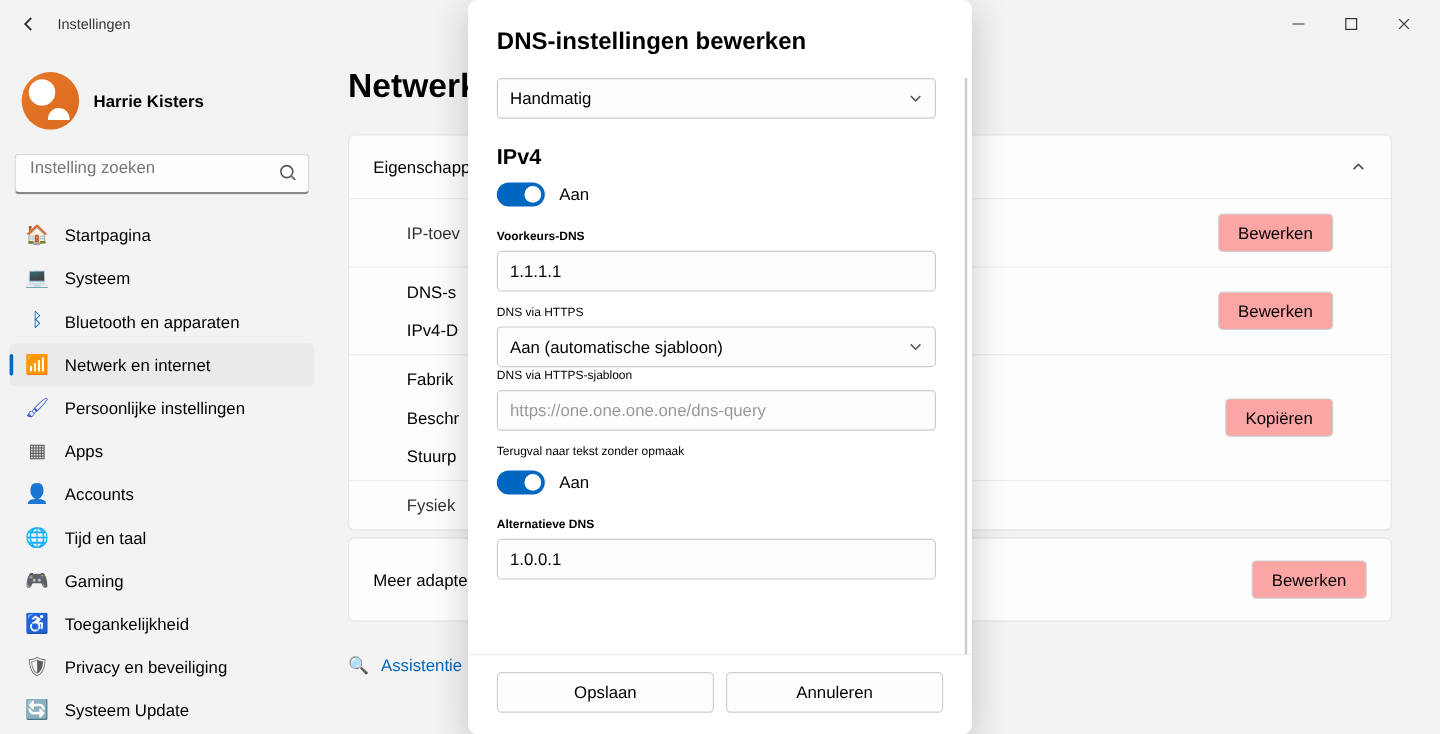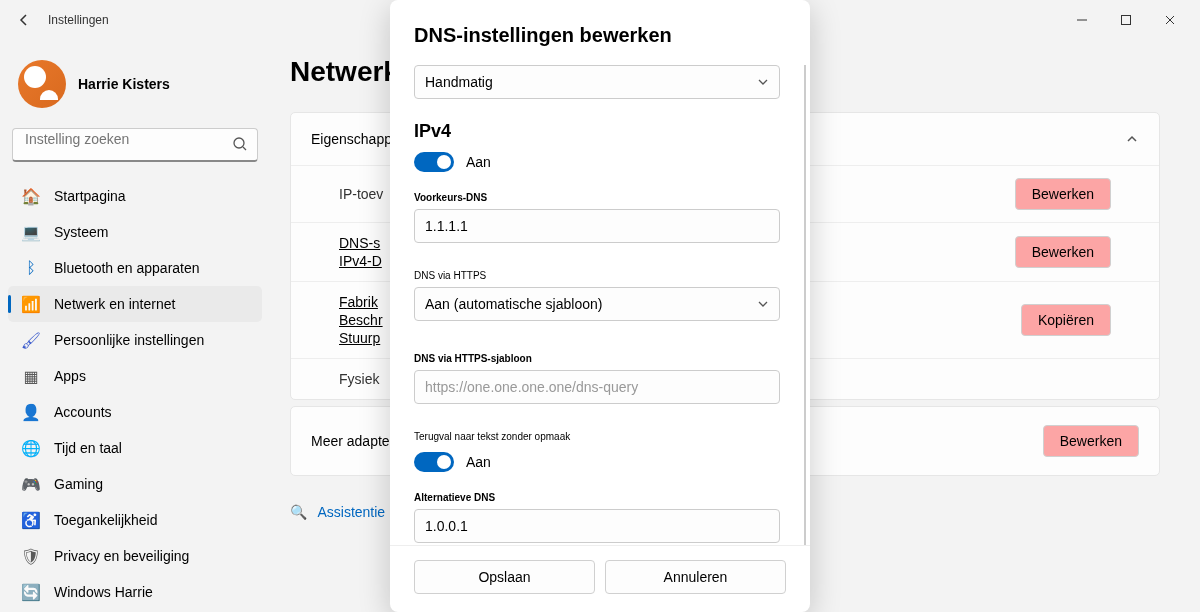--- a/index.html
+++ b/index.html
@@ -30,36 +30,36 @@
 .nav-icon { width: 18px; height: 18px; display: flex; align-items: center; justify-content: center; font-size: 16px; }
 
 .content { flex: 1; padding: 0 40px 0 20px; }
 .page-title { font-size: 28px; font-weight: 600; margin: 16px 0 24px 0; }
 .card { background: #fdfdfd; border: 1px solid #e6e6e6; border-radius: 5px; margin-bottom: 6px; }
 .card-header { display: flex; align-items: center; padding: 18px 20px; font-size: 14px; }
 .chev-right { margin-left: auto; }
 .card-row { display: flex; padding: 12px 48px; font-size: 14px; align-items: center; border-top: 1px solid #eee; }
 .card-row-label { flex: 0 0 auto; color: #333; }
 .edit-btn { margin-left: auto; padding: 7px 16px; background: #fca5a5; border: 1px solid #d0d0d0; border-radius: 4px; font-size: 14px; cursor: pointer; }
-.card-row-stack { display: flex; flex-direction: column; gap: 2px; text-decoration: underline; }
+.card-row-stack { display: flex; flex-direction: column; gap: 16px; }
 .assist-link { display: flex; align-items: center; gap: 10px; margin-top: 28px; color: #0067c0; font-size: 14px; cursor: pointer; }
 
 
 .modal { position: absolute; top: 0; left: 390px; width: 420px; background: white; border-radius: 8px; box-shadow: 0 8px 32px rgba(0,0,0,0.2); padding: 24px 0 18px 0; height: 612px; display: flex; flex-direction: column; }
 .modal-title { font-size: 20px; font-weight: 600; padding: 0 24px 18px 24px; }
 .modal-body { flex: 1; overflow-y: auto; padding: 0 24px; border-right: 2px solid #ccc; margin-right: 4px; }
 .modal-body::-webkit-scrollbar { width: 2px; }
 .dropdown { width: 100%; height: 34px; border: 1px solid #ccc; border-radius: 4px; background: #fdfdfd; padding: 0 10px; font-size: 14px; display: flex; align-items: center; justify-content: space-between; margin-bottom: 22px; cursor: pointer; }
 .section-title { font-size: 18px; font-weight: 600; margin-bottom: 10px; }
 .toggle-row { display: flex; align-items: center; gap: 12px; margin-bottom: 20px; }
 .toggle { width: 40px; height: 20px; background: #0067c0; border-radius: 10px; position: relative; cursor: pointer; }
 .toggle::after { content: ""; position: absolute; width: 14px; height: 14px; background: white; border-radius: 50%; top: 3px; right: 3px; }
 .toggle-label { font-size: 14px; }
 .field-label { font-size: 10px; font-weight: 600; margin-bottom: 6px; }
-.text-input { width: 100%; height: 34px; border: 1px solid #ccc; border-radius: 4px; padding: 0 10px; font-size: 14px; margin-bottom: 27px; background: #fdfdfd; }
+.text-input { width: 100%; height: 34px; border: 1px solid #ccc; border-radius: 4px; padding: 0 10px; font-size: 14px; margin-bottom: 12px; background: #fdfdfd; }
 .text-input::placeholder { color: #999; }
 .modal-footer { display: flex; gap: 10px; padding: 14px 24px 0 24px; border-top: 1px solid #eee; }
 .modal-btn { flex: 1; height: 34px; border: 1px solid #d0d0d0; background: #fdfdfd; border-radius: 4px; font-size: 14px; cursor: pointer; }
 svg { display: block; }
 </style>
 </head>
 <body>
 
 <div class="titlebar">
   <button class="back-btn">
@@ -142,21 +142,21 @@
         <li class="nav-item">
           <span class="nav-icon" style="color: rgb(0, 103, 192);">♿</span>
           <span>Toegankelijkheid</span>
         </li>
         <li class="nav-item">
           <span class="nav-icon" style="color: rgb(90, 90, 90);">🛡</span>
           <span>Privacy en beveiliging</span>
         </li>
         <li class="nav-item">
           <span class="nav-icon" style="color: rgb(217, 138, 0);">🔄</span>
-          <span>Windows Harrie</span>
+          <span>Systeem Update</span>
         </li>
       </ul>
   </aside>
 
   <div class="content">
     <h1 class="page-title">Netwerk</h1>
 
     <div class="card">
       <div class="card-header">
         <span>Eigenschapp</span>
@@ -217,28 +217,28 @@
     <div class="section-title">IPv4</div>
     <div class="toggle-row">
       <div class="toggle"></div>
       <span class="toggle-label">Aan</span>
     </div>
 
     <div class="field-label">Voorkeurs-DNS</div>
     <input class="text-input" value="1.1.1.1" style="">
 
     <div class="field-label" style="font-weight:400">DNS via HTTPS</div>
-    <div class="dropdown" style="margin-bottom:32px">
+    <div class="dropdown" style="margin-bottom:2px">
       <span>Aan (automatische sjabloon)</span>
       <svg width="12" height="12">
           <path d="M2 4 L6 8 L10 4" stroke="#555" fill="none" stroke-width="1.3"></path>
         </svg>
     </div>
 
-    <div class="field-label" style="font-weight:700">DNS via HTTPS-sjabloon</div>
+    <div class="field-label" style="font-weight:400">DNS via HTTPS-sjabloon</div>
     <input class="text-input" placeholder="https://one.one.one.one/dns-query" style="">
 
     <div class="field-label" style="font-weight:400;margin-bottom:10px">Terugval naar tekst zonder opmaak</div>
     <div class="toggle-row">
       <div class="toggle"></div>
       <span class="toggle-label">Aan</span>
     </div>
 
     <div class="field-label">Alternatieve DNS</div>
     <input class="text-input" value="1.0.0.1" style="">

